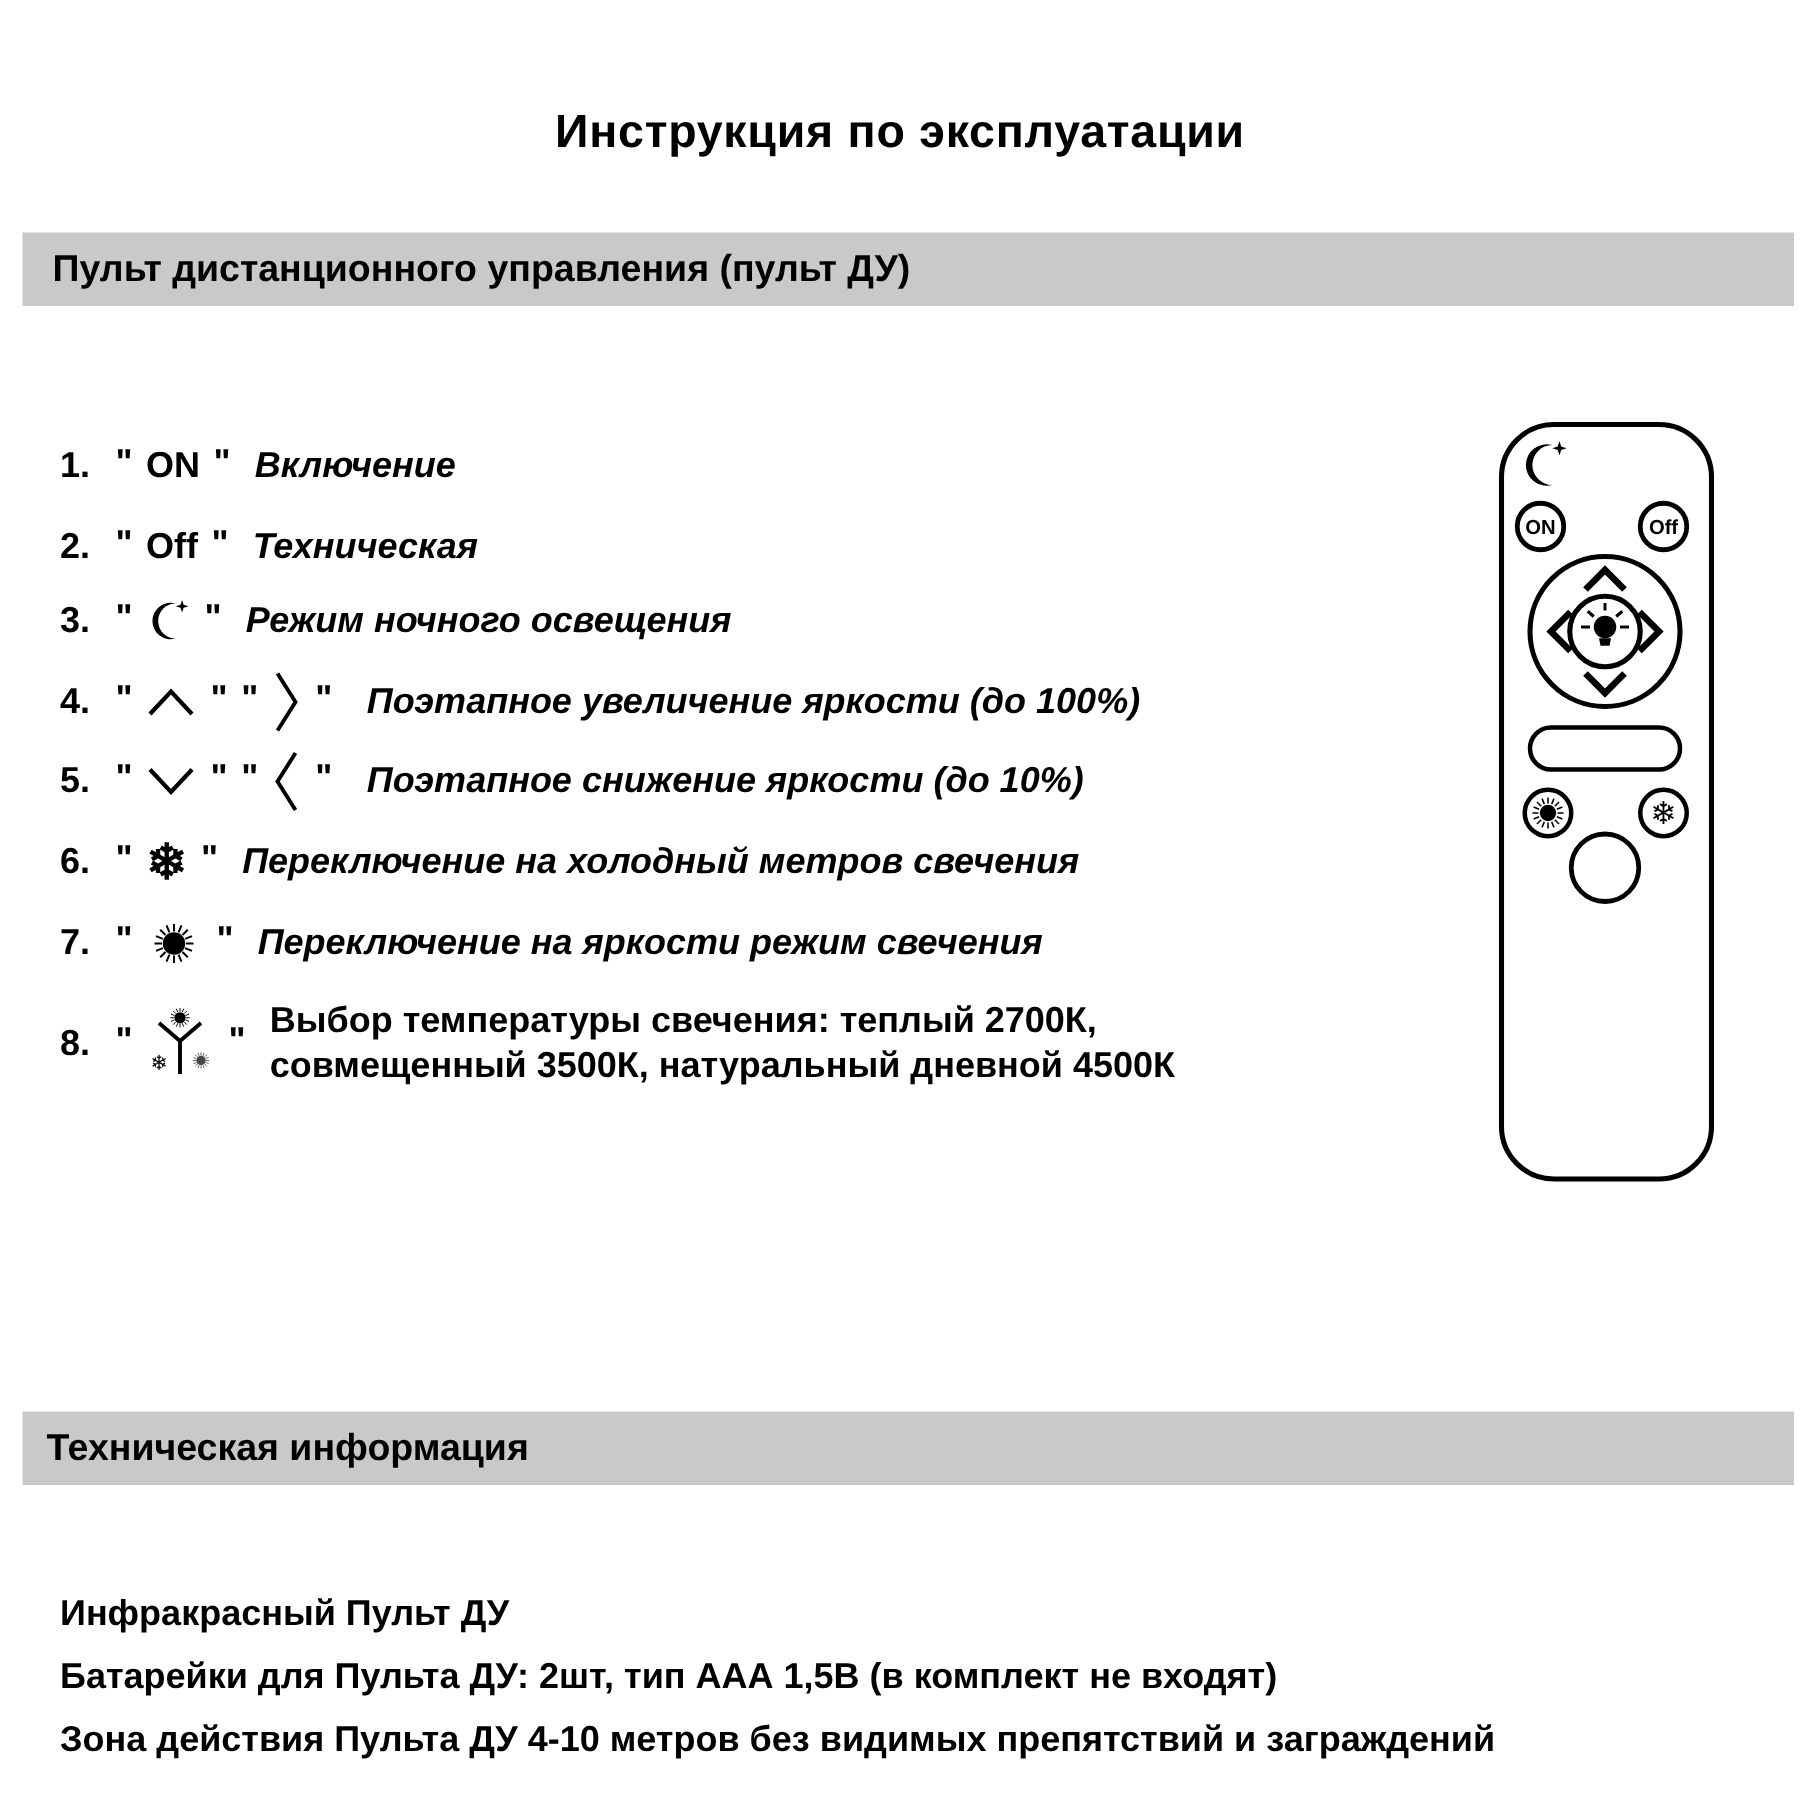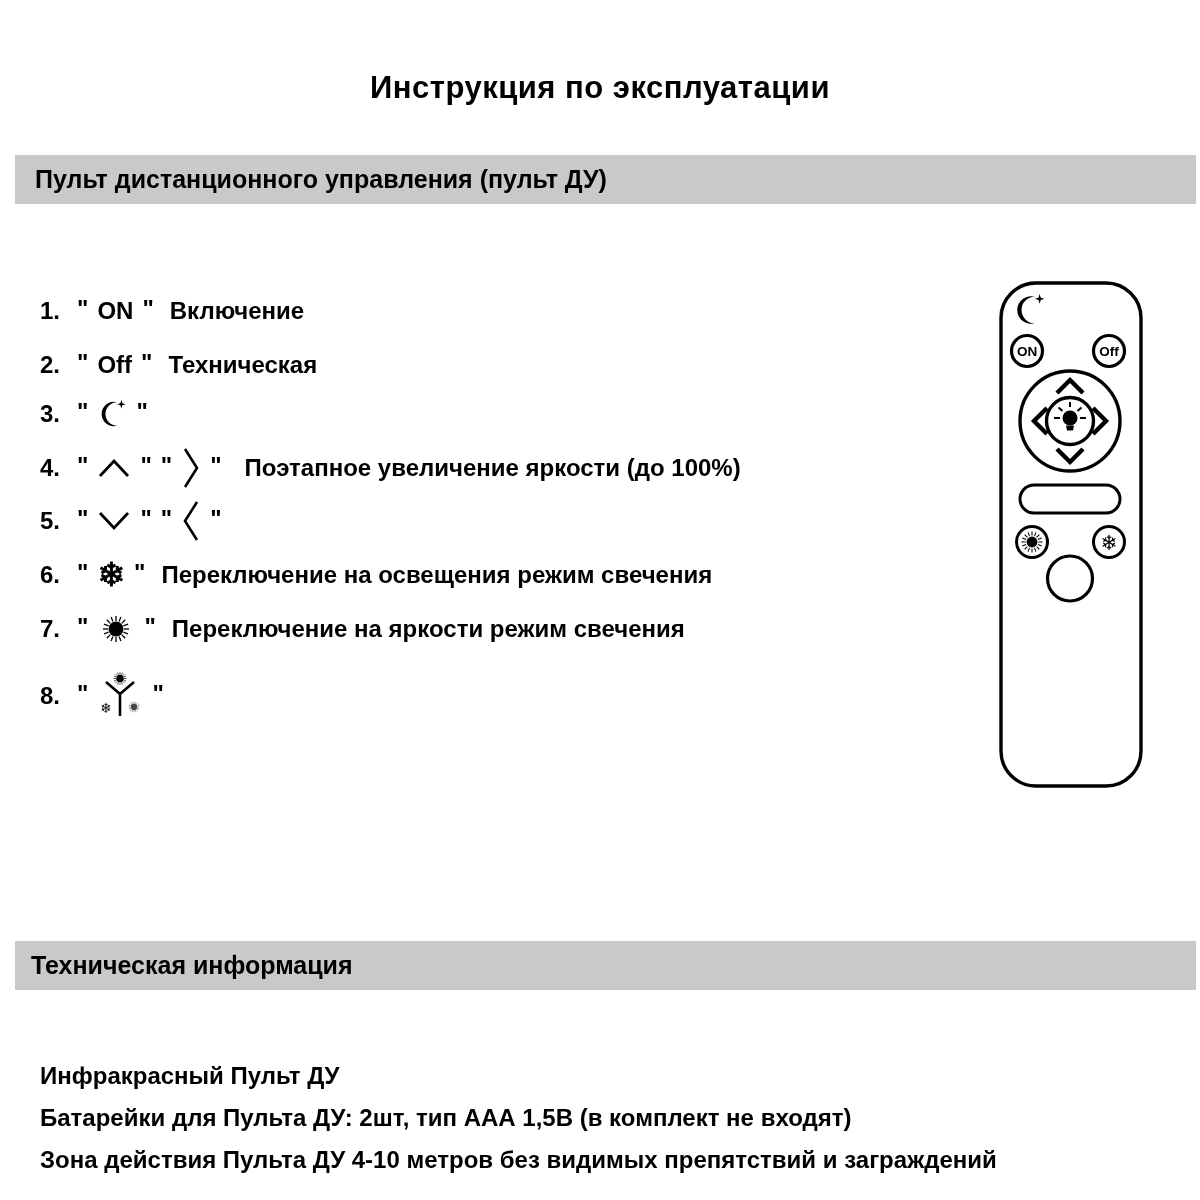--- a/index.html
+++ b/index.html
@@ -17,21 +17,21 @@
     font-size:25px;font-weight:bold;
   }
   .bar-remote{top:155px;padding-left:20px;}
   .bar-tech{top:941px;}
   .li{
     position:absolute;left:40px;height:44px;display:flex;align-items:center;
     gap:9px;font-size:24px;font-weight:bold;white-space:nowrap;
   }
   .li .num{min-width:28px;}
   .li .q{transform:translateY(-2px);}
-  .li .label{margin-left:7px;}
+  .li .label{margin-left:7px;font-style:italic;}
   .li .label-xl{margin-left:14px;text-align:center;}
   .li .ic{display:flex;align-items:center;justify-content:center;}
   .snow-glyph{
     font-family:"DejaVu Sans",sans-serif;font-size:33px;line-height:1;
     -webkit-text-stroke:1px #000;transform:translateY(-1px);
   }
   .li8{height:62px;}
   .label-block{margin-left:7px;line-height:30px;}
   .remote{position:absolute;left:999px;top:281px;width:144px;height:508px;}
   .rc-label{font:bold 13.5px "Liberation Sans",sans-serif;text-anchor:middle;fill:#000;}
@@ -96,20 +96,21 @@
 
   <div class="li" style="top:392px">
     <span class="num">3.</span>
     <span class="q">"</span>
     <span class="ic">
       <svg width="30" height="30" viewBox="0 0 32 32">
           <use href="#moon-sym" width="32" height="32"></use>
         </svg>
     </span>
     <span class="q">"</span>
+    <span class="label">Режим ночного освещения</span>
   </div>
 
   <div class="li" style="top:446px">
     <span class="num">4.</span>
     <span class="q">"</span>
     <span class="ic">
       <svg width="34" height="22" viewBox="0 0 34 22">
           <path d="M3,19 L17,4 L31,19" fill="none" stroke="#000" stroke-width="2.8"></path>
         </svg>
     </span>
@@ -133,28 +134,29 @@
         </svg>
     </span>
     <span class="q">"</span>
     <span class="q">"</span>
     <span class="ic">
       <svg width="20" height="44" viewBox="0 0 20 44">
           <path d="M16,3 L4,22 L16,41" fill="none" stroke="#000" stroke-width="2.6"></path>
         </svg>
     </span>
     <span class="q">"</span>
+    <span class="label label-xl">Поэтапное снижение яркости (до 10%)</span>
   </div>
 
   <div class="li" style="top:553px">
     <span class="num">6.</span>
     <span class="q">"</span>
     <span class="ic snow-glyph">❄</span>
     <span class="q">"</span>
-    <span class="label">Переключение на освещения режим свечения</span>
+    <span class="label">Переключение на холодный метров свечения</span>
   </div>
 
   <div class="li" style="top:607px">
     <span class="num">7.</span>
     <span class="q">"</span>
     <span class="ic">
       <svg width="38" height="38" viewBox="-19 -19 38 38">
           <circle r="7.5" fill="#000"></circle>
           <use href="#sunrays"></use>
         </svg>
@@ -174,20 +176,24 @@
             <use href="#sunrays" stroke-width="2.4"></use>
           </g>
         <text x="9" y="41" text-anchor="middle" font-size="14" font-weight="bold" font-family="DejaVu Sans" fill="#000">❄</text>
         <g transform="translate(37,35) scale(0.42)" opacity="0.72">
             <circle r="7.5" fill="#000"></circle>
             <use href="#sunrays" stroke-width="2.6"></use>
           </g>
       </svg>
     </span>
     <span class="q">"</span>
+    <span class="label-block">
+      <div>Выбор температуры свечения: теплый 2700К,</div>
+      <div>совмещенный 3500К, натуральный дневной 4500К</div>
+    </span>
   </div>
 
   <div class="remote">
     <svg width="144" height="508" viewBox="0 0 144 508">
       <rect x="2" y="2" width="140" height="503" rx="35" fill="#fff" stroke="#000" stroke-width="3.4"></rect>
       <use href="#moon-sym" x="13" y="12" width="34" height="34"></use>
       <g>
         <circle cx="28" cy="70" r="15.5" fill="none" stroke="#000" stroke-width="3.2"></circle>
         <text class="rc-label" x="28" y="75">ON</text>
       </g>

